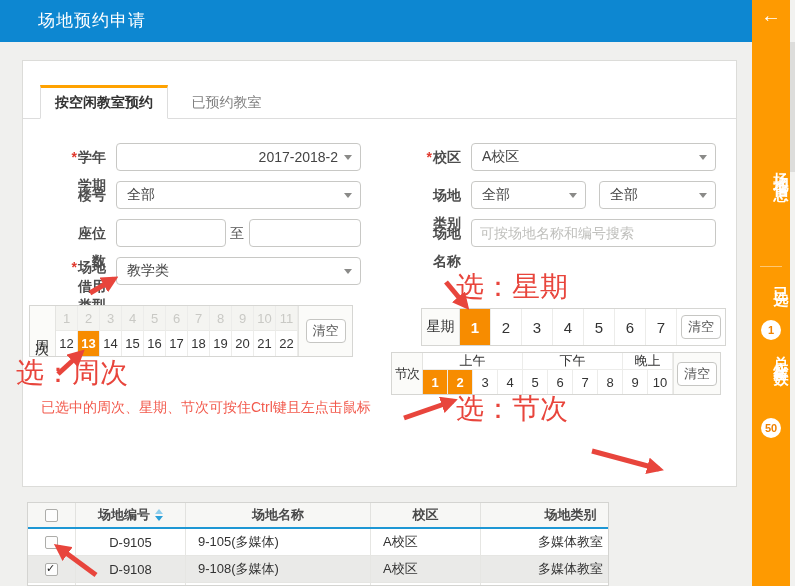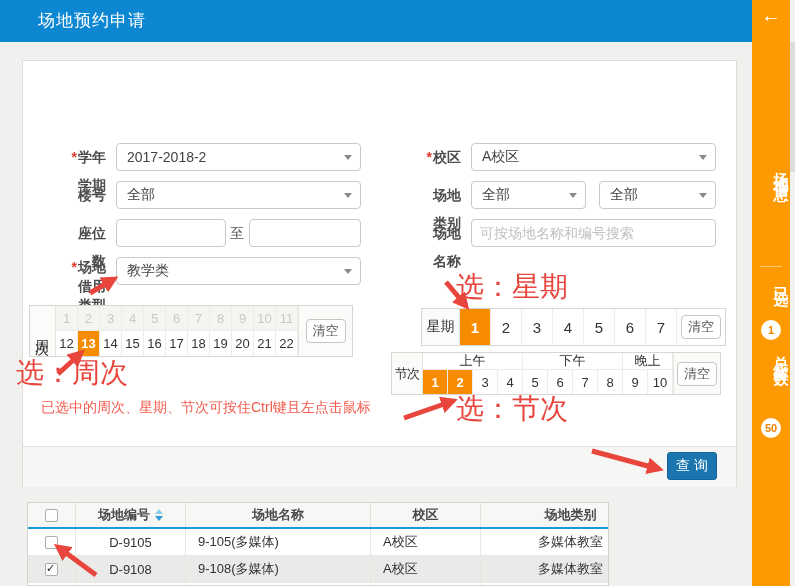--- a/index.html
+++ b/index.html
@@ -118,23 +118,27 @@
   <div class="vtxt" style="top:344px;">总座位数</div>
   <div class="badge" style="top:418px;">50</div>
 </div>
 
 <div class="scrollstrip">
   <div class="thumb"></div>
 </div>
 
 <div class="panel">
 
+  <div class="tabbar">
+    <div class="tab-active">按空闲教室预约</div>
+    <div class="tab-inactive">已预约教室</div>
+  </div>
 
   <div class="flabel" style="left:0;top:82px;width:83px;"><span class="req">*</span><span>学年学期</span></div>
-  <div class="dd" style="left:93px;top:82px;width:245px;">
+  <div class="dd" style="left:93px;top:82px;width:245px;justify-content:flex-end;">
     <span>2017-2018-2</span>
     <span class="caret"></span>
   </div>
   <div class="flabel" style="left:355px;top:82px;width:83px;"><span class="req">*</span><span>校区</span></div>
   <div class="dd" style="left:448px;top:82px;width:245px;">
     <span>A校区</span>
     <span class="caret"></span>
   </div>
 
   <div class="flabel" style="left:0;top:120px;width:83px;">楼号</div>
@@ -228,23 +232,20 @@
     <div class="gc">7</div>
     <div class="gc">8</div>
     <div class="gc">9</div>
     <div class="gc">10</div>
   </div>
 
   <div class="hint">
     <div>已选中的周次、星期、节次可按住Ctrl键且左点击鼠标</div>
   </div>
 
-  <div class="pfooter">
-    <div class="search-btn">查 询</div>
-  </div>
 </div>
 
 <div class="rtable">
   <div class="thead">
     <div class="th">
       <span class="cb" data-checked="false"></span>
     </div>
     <div class="th">
       <span>场地编号</span>
       <span class="sort">

